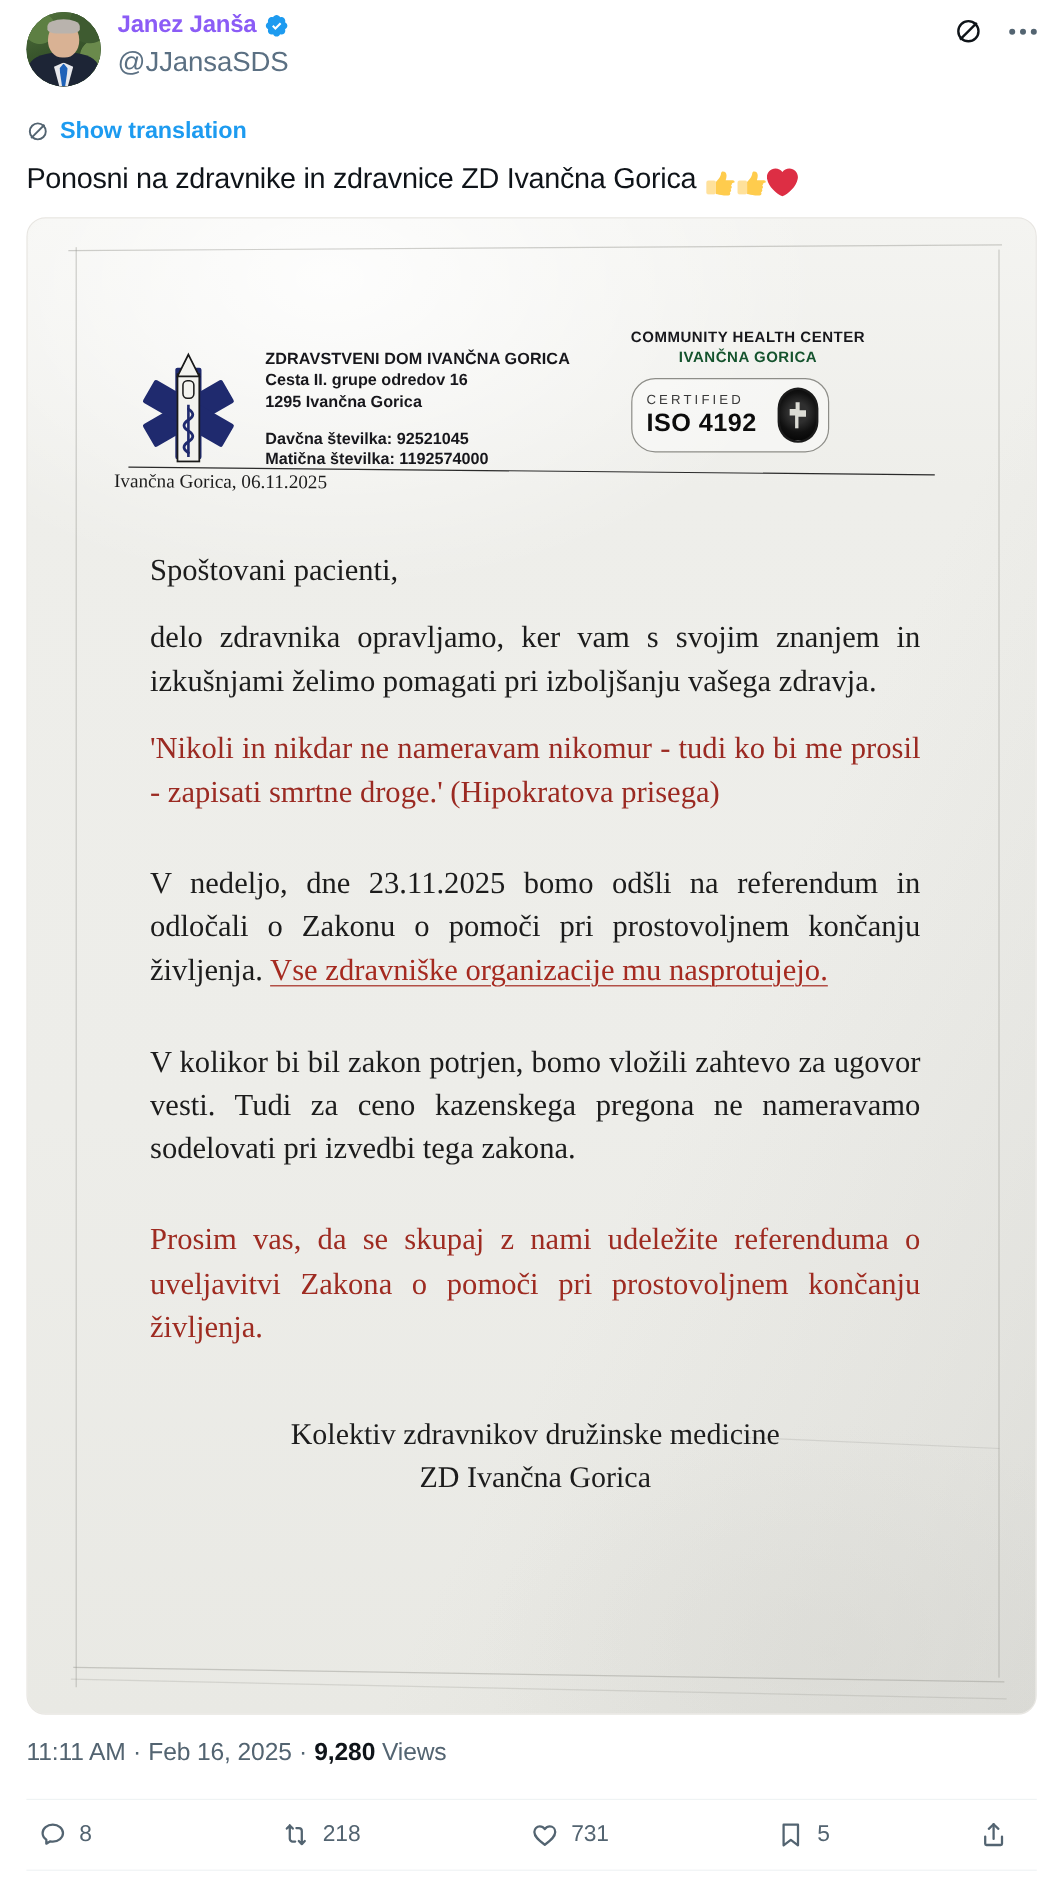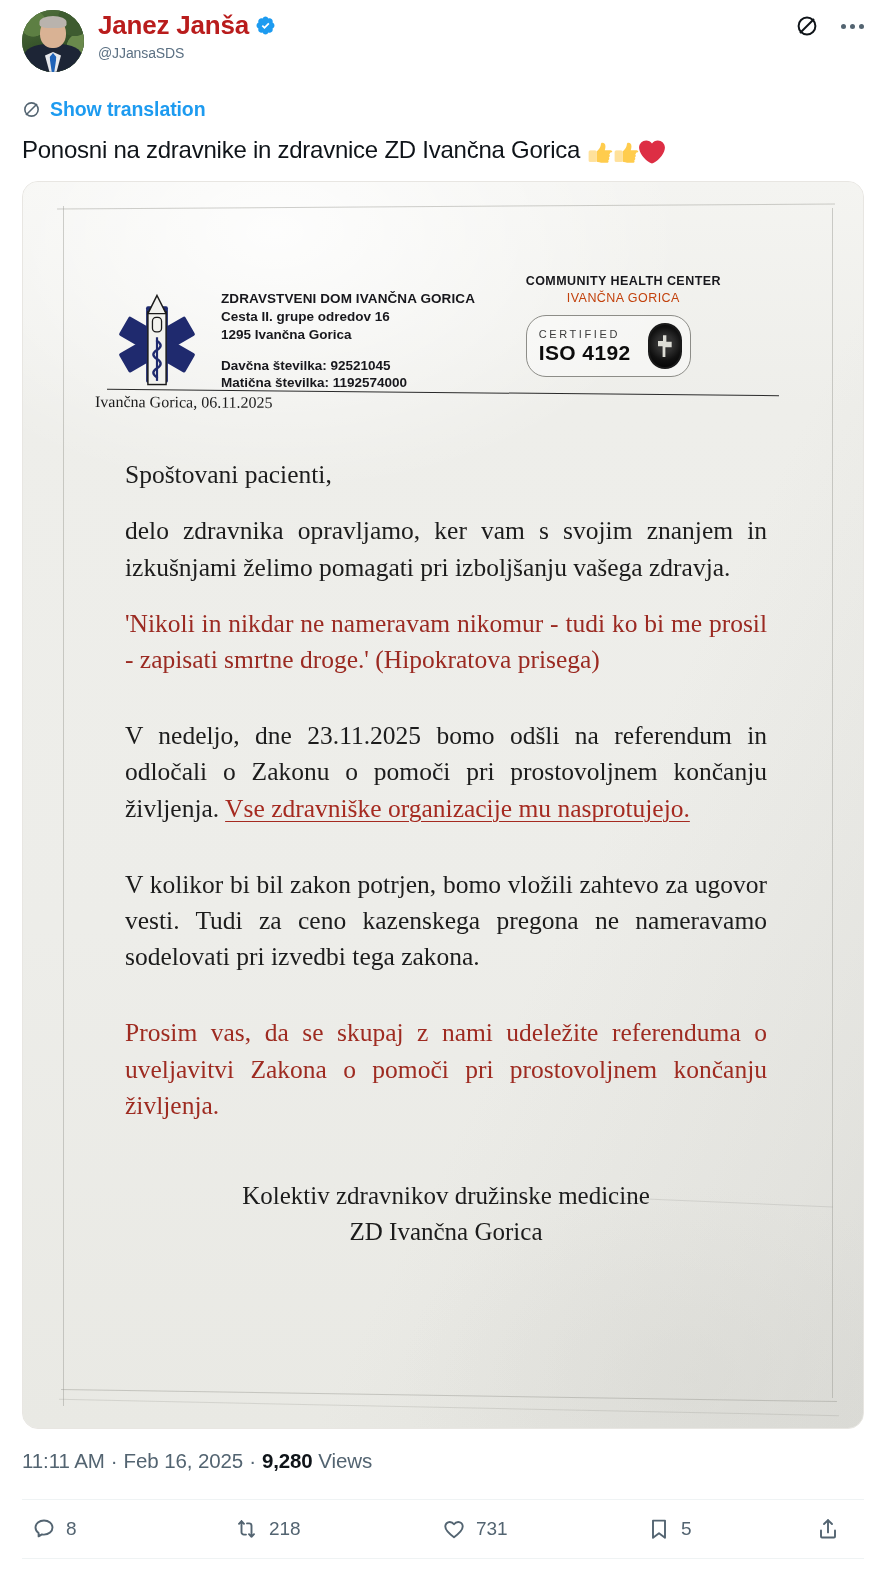--- a/index.html
+++ b/index.html
@@ -82,33 +82,33 @@
     background: #1e62b8;
     clip-path: polygon(50% 0, 100% 22%, 68% 100%, 32% 100%, 0 22%);
   }
   .names {
     margin-left: 14px;
     padding-top: 2px;
     line-height: 1.18;
   }
   .name-row { display: flex; align-items: center; }
   .dispname {
-    font-size: 26px;
+    font-size: 20px;
     font-weight: 700;
-    color: #b91c1c;
+    color: #8b5cf6;
     letter-spacing: -0.2px;
   }
   .verified {
     width: 21px; height: 21px;
     margin-left: 6px;
     flex: 0 0 21px;
     display: block;
   }
   .handle {
-    font-size: 14px;
+    font-size: 23px;
     color: #5b7083;
     margin-top: 4px;
     letter-spacing: -0.1px;
   }
   .hdr-actions {
     position: absolute;
     right: 22px; top: 14px;
     display: flex; align-items: center; gap: 22px;
   }
   .grok-ic { width: 24px; height: 24px; display: block; }
@@ -216,21 +216,21 @@
   .lh-gap { height: 14px; }
   .lh-num { font-size: 13.5px; font-weight: 700; margin-top: 2px; }
 
   .lh-right {
     position: absolute;
     right: 68px; top: 14px;
     text-align: center;
     font-family: "Liberation Sans", sans-serif;
   }
   .chc { font-size: 12.5px; font-weight: 700; letter-spacing: 0.45px; color: #17171c; }
-  .chc2 { font-size: 12.5px; font-weight: 400; letter-spacing: 0.45px; margin-top: 3px; color: #c2410c; }
+  .chc2 { font-size: 12.5px; font-weight: 700; letter-spacing: 0.45px; margin-top: 3px; color: #14532d; }
   .iso-box {
     margin-top: 10px;
     width: 165px; height: 62px;
     border: 1.4px solid #8d8d88;
     border-radius: 20px;
     display: flex; align-items: center;
     padding: 0 8px 0 12px;
     background: rgba(255,255,255,0.4);
   }
   .iso-txt { text-align: left; flex: 1; }

